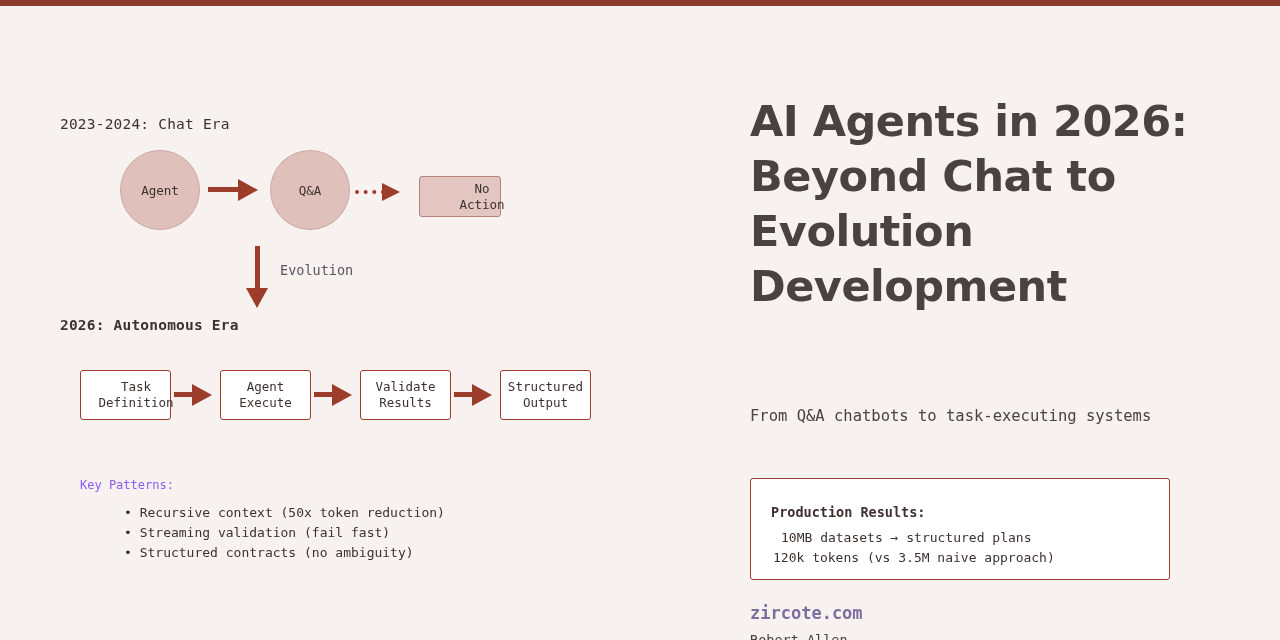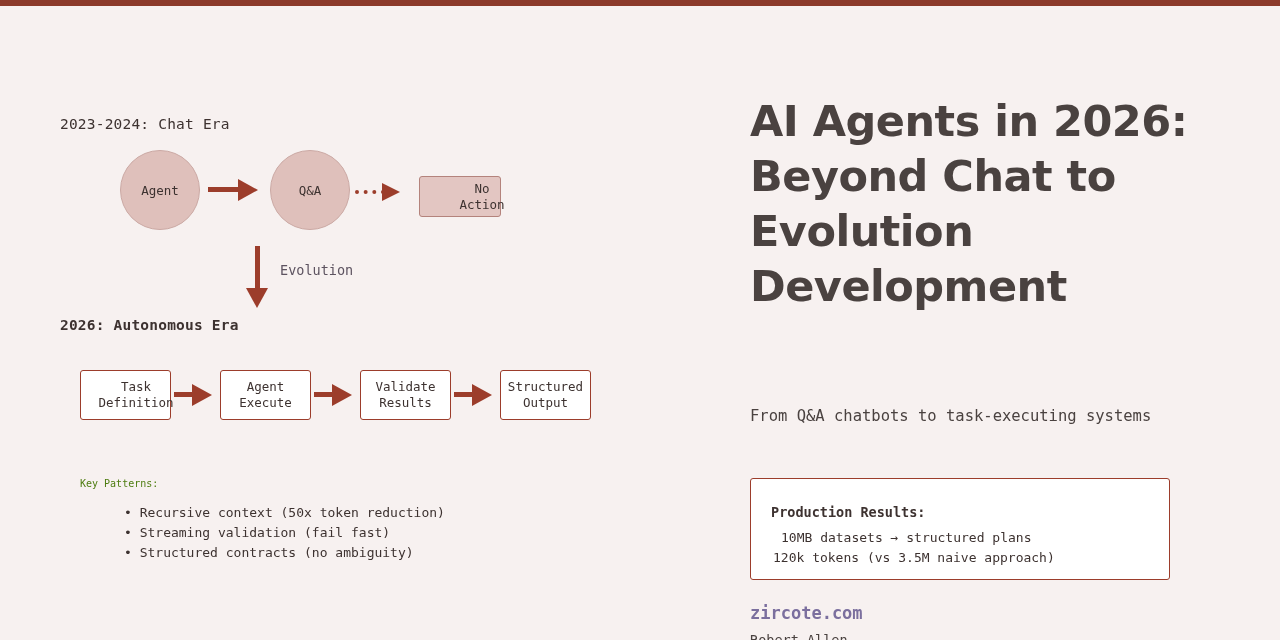--- a/index.html
+++ b/index.html
@@ -151,22 +151,22 @@
   .pipe-arrow-head { position: absolute; top: 378px; width:0; height:0;
      border-top: 11px solid transparent; border-bottom: 11px solid transparent; border-left: 20px solid #9c3d2b; }
   #pa0-l { left: 174px; } #pa0-h { left: 192px; }
   #pa1-l { left: 314px; } #pa1-h { left: 332px; }
   #pa2-l { left: 454px; } #pa2-h { left: 472px; }
 
   
   #key-patterns-title {
     position: absolute;
     left: 80px; top: 472px;
-    font-size: 10px;
-    color: #4d7c0f;
+    font-size: 12px;
+    color: #8b5cf6;
   }
   #key-patterns-list {
     position: absolute;
     left: 80px; top: 497px;
     list-style: none;
     margin-left: 44px;
   }
   #key-patterns-list li {
     font-size: 13px;
     color: #3d3230;

